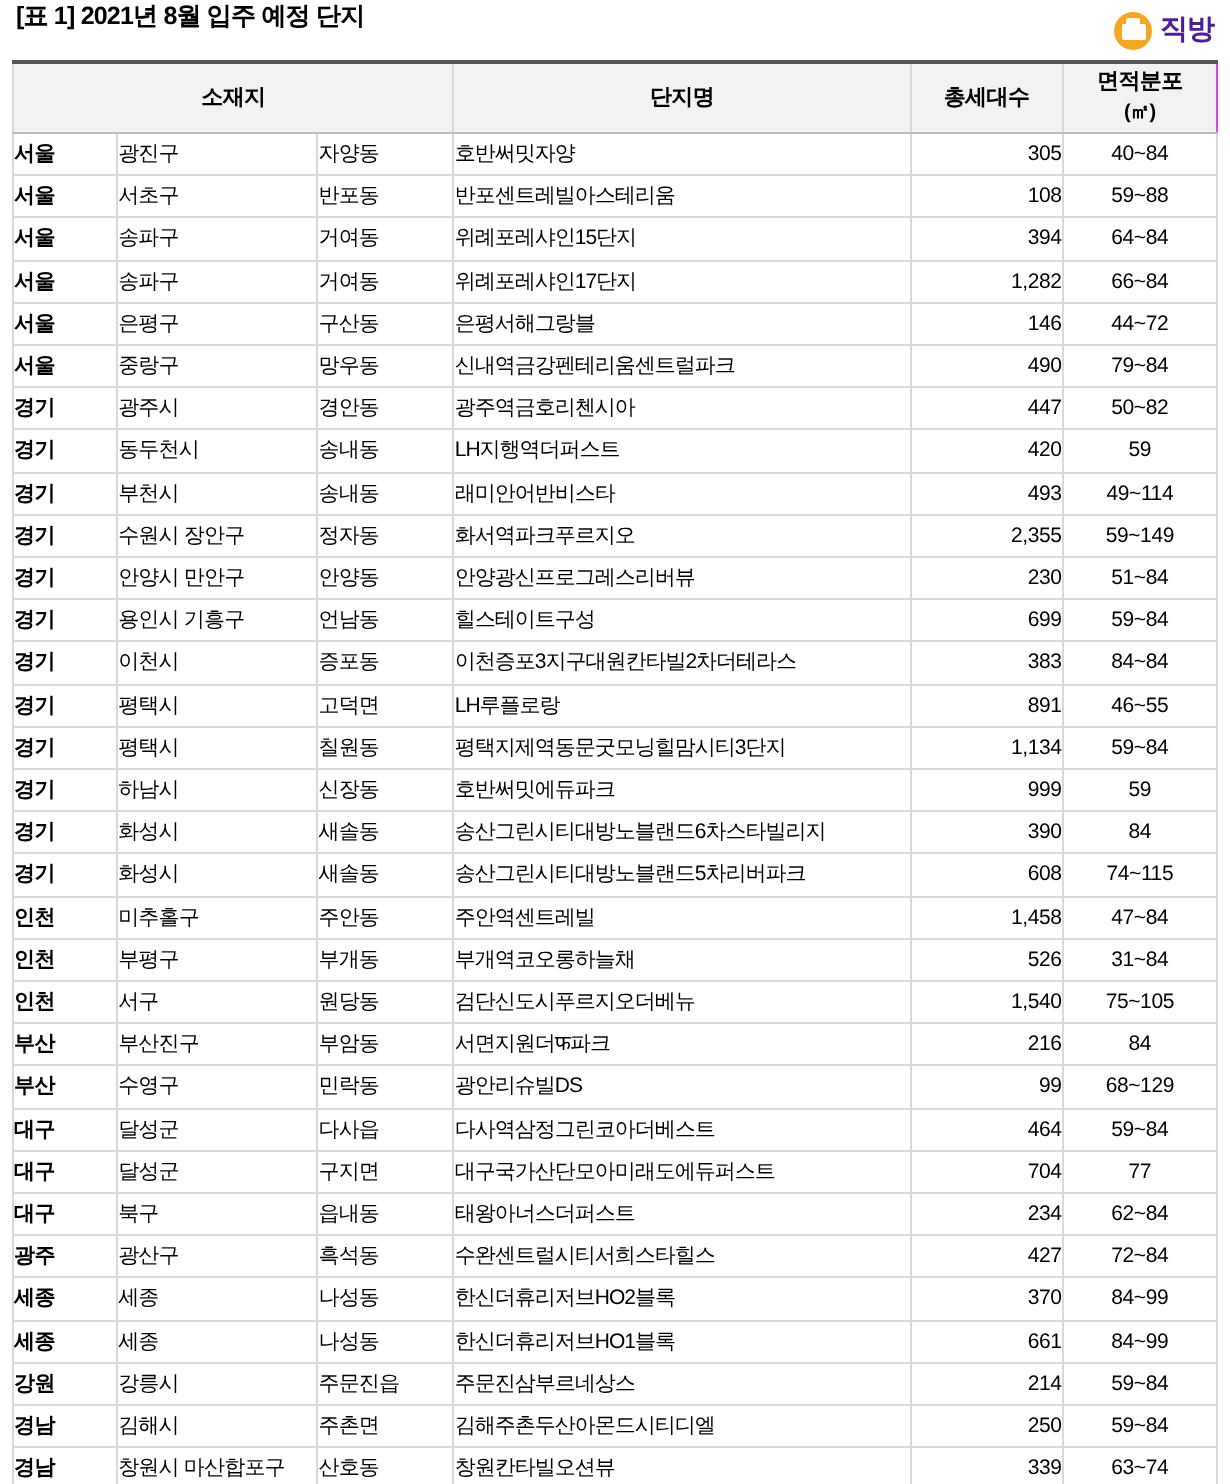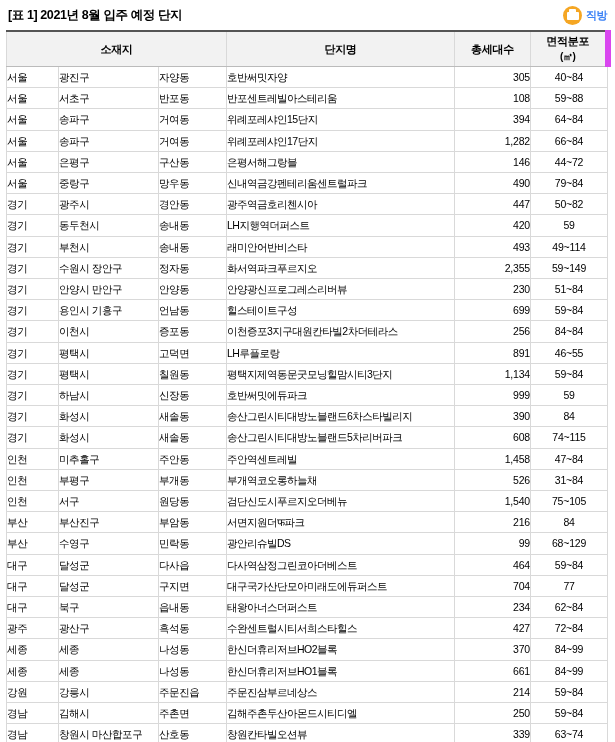--- a/index.html
+++ b/index.html
@@ -19,21 +19,20 @@
     height: 742px;
     position: relative;
     box-sizing: border-box;
     padding: 0 6px;
   }
 
   
   .top-bar {
     height: 30px;
     display: flex;
-    align-items: center;
     justify-content: space-between;
     padding: 0 2px 0 2px;
   }
   .doc-title {
     font-size: 12.5px;
     font-weight: bold;
     letter-spacing: -0.4px;
     color: #000;
     white-space: nowrap;
   }
@@ -64,23 +63,23 @@
     content: "";
     position: absolute;
     left: 6px;
     top: 3px;
     width: 7px;
     height: 4px;
     background: #ffffff;
     border-radius: 1px 1px 0 0;
   }
   .brand-name {
-    font-size: 11px;
+    font-size: 14px;
     font-weight: bold;
-    color: #3b82f6;
+    color: #4c1d95;
     letter-spacing: -0.5px;
   }
 
   
   table.data {
     width: 603px;
     border-collapse: collapse;
     table-layout: fixed;
     font-size: 10.5px;
   }
@@ -96,31 +95,31 @@
     background: #f2f2f2;
     font-weight: bold;
     text-align: center;
     font-size: 11px;
     border-top: 2px solid #555;
     border-bottom: 1px solid #bbb;
     height: 34px;
     line-height: 15px;
     letter-spacing: -0.3px;
   }
-  thead th.th-area { border-right: 6px solid #d946ef; margin-top: 20px; }
+  thead th.th-area { border-right: 1px solid #d946ef; margin-top: 20px; }
   .hdr-sub {
     display: block;
     font-size: 10px;
     font-weight: bold;
   }
 
   td.c-sido {
     text-align: left;
     padding-left: 10px;
-    font-weight: normal;
+    font-weight: bold;
     letter-spacing: -0.3px;
   }
   td.c-gu {
     text-align: left;
     padding-left: 8px;
     letter-spacing: -0.4px;
   }
   td.c-dong {
     text-align: left;
     padding-left: 8px;
@@ -269,21 +268,21 @@
           <td class="c-dong">언남동</td>
           <td class="c-name">힐스테이트구성</td>
           <td class="c-units">699</td>
           <td class="c-area">59~84</td>
         </tr>
         <tr>
           <td class="c-sido">경기</td>
           <td class="c-gu">이천시</td>
           <td class="c-dong">증포동</td>
           <td class="c-name">이천증포3지구대원칸타빌2차더테라스</td>
-          <td class="c-units">256</td>
+          <td class="c-units">383</td>
           <td class="c-area">84~84</td>
         </tr>
         <tr>
           <td class="c-sido">경기</td>
           <td class="c-gu">평택시</td>
           <td class="c-dong">고덕면</td>
           <td class="c-name">LH루플로랑</td>
           <td class="c-units">891</td>
           <td class="c-area">46~55</td>
         </tr>

